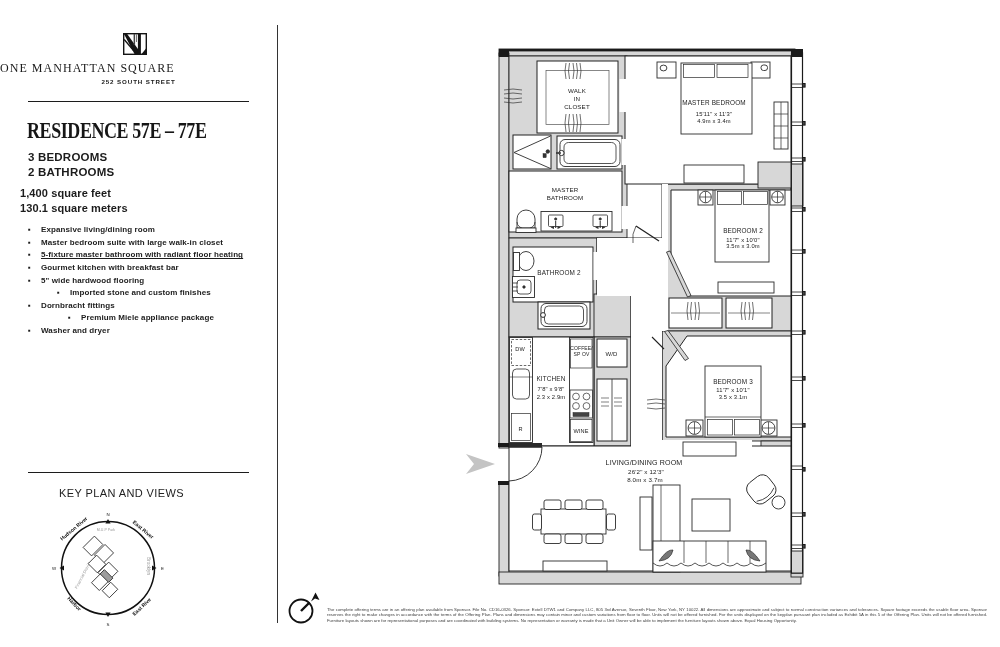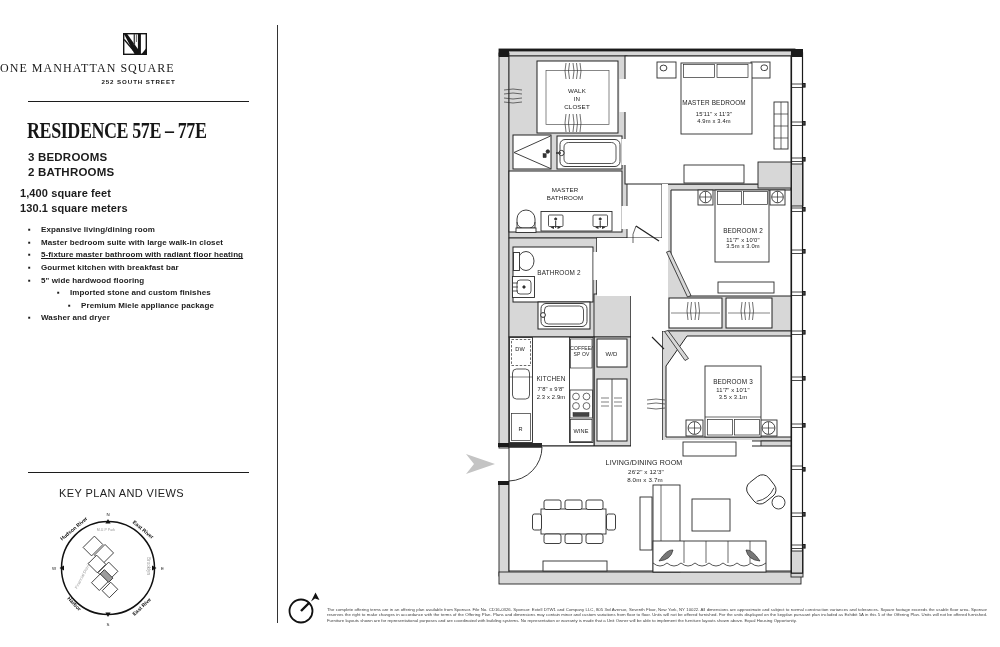--- a/index.html
+++ b/index.html
@@ -34,20 +34,21 @@
 
   <div class="abs" style="left:20px;top:186px;font-size:11px;font-weight:bold;line-height:14.5px;letter-spacing:0.1px;">1,400 square feet<br>130.1 square meters</div>
 
   <div class="abs" style="left:28px;top:225px;font-size:8px;font-weight:bold;letter-spacing:0.1px;">
     <div style="height:12.65px;"><span style="display:inline-block;width:13px;">▪</span>Expansive living/dining room</div>
     <div style="height:12.65px;"><span style="display:inline-block;width:13px;">▪</span>Master bedroom suite with large walk-in closet</div>
     <div style="height:12.65px;text-decoration:underline;"><span style="display:inline-block;width:13px;">▪</span>5-fixture master bathroom with radiant floor heating</div>
     <div style="height:12.65px;"><span style="display:inline-block;width:13px;">▪</span>Gourmet kitchen with breakfast bar</div>
     <div style="height:12.65px;"><span style="display:inline-block;width:13px;">▪</span>5" wide hardwood flooring</div>
     <div style="height:12.65px;margin-left:29px;"><span style="display:inline-block;width:13px;">▪</span>Imported stone and custom finishes</div>
+    <div style="height:12.65px;"><span style="display:inline-block;width:13px;">▪</span>Dornbracht fittings</div>
     <div style="height:12.65px;margin-left:40px;"><span style="display:inline-block;width:13px;">▪</span>Premium Miele appliance package</div>
     <div style="height:12.65px;"><span style="display:inline-block;width:13px;">▪</span>Washer and dryer</div>
   </div>
 
   <div class="abs" style="left:28px;top:472px;width:221px;height:0;border-top:1.6px solid #1c1c1c;"></div>
   <div class="abs" style="left:27px;top:487px;font-size:11px;letter-spacing:0.4px;color:#222;padding-left:32px;">KEY PLAN AND VIEWS</div>
 
   <svg class="abs" style="left:50px;top:505px;" width="125" height="130" viewBox="0 0 125 130">
     <g id="keyplan">
       <circle cx="58" cy="63" r="46.5" fill="none" stroke="#111" stroke-width="1.5"></circle>

